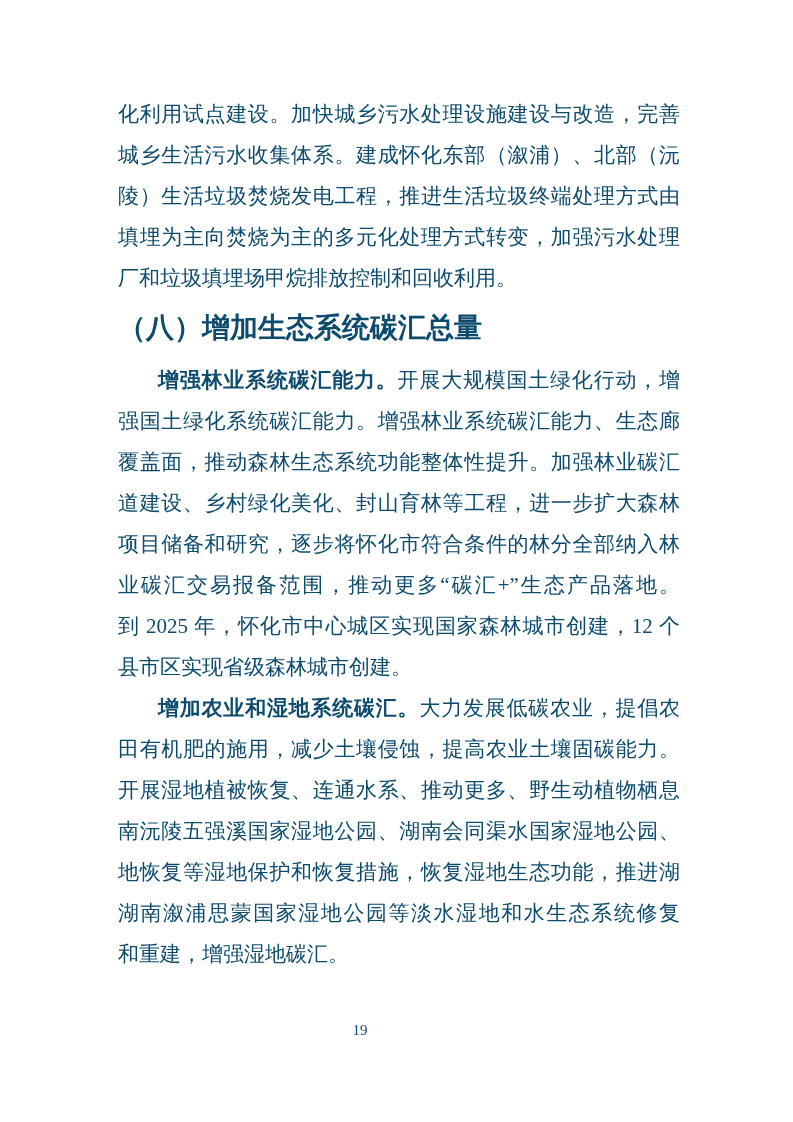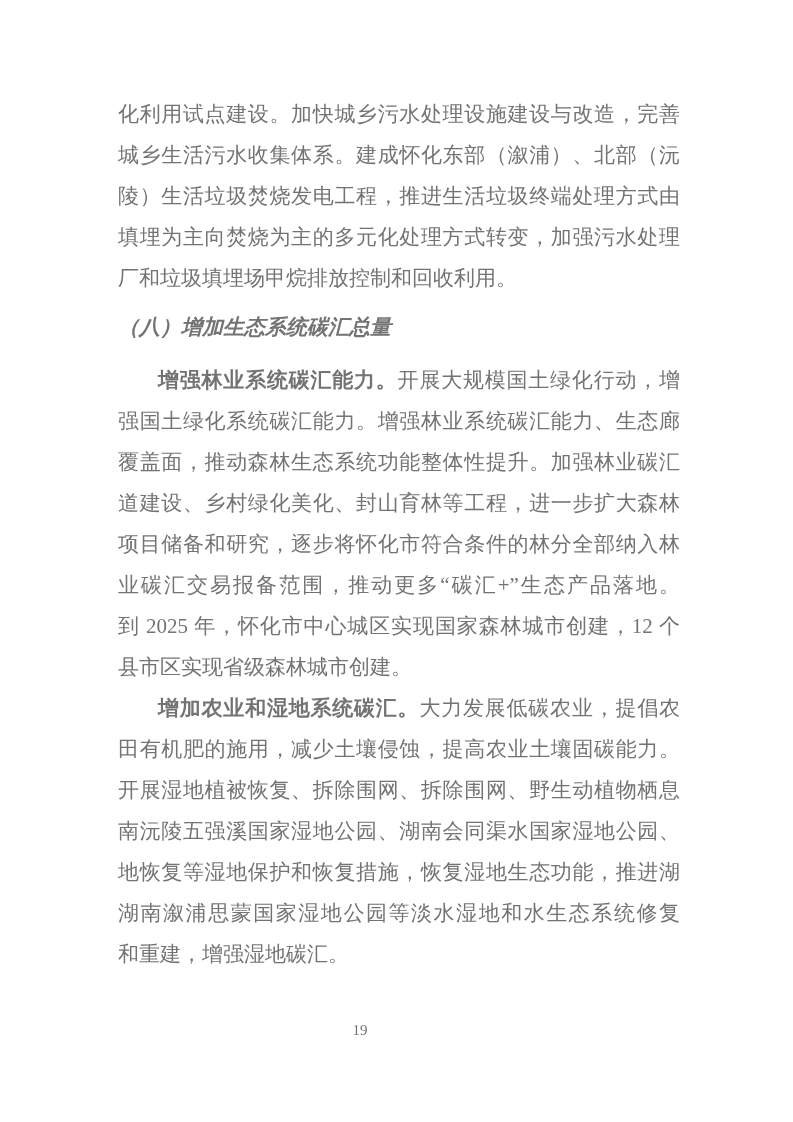--- a/index.html
+++ b/index.html
@@ -5,21 +5,21 @@
   html, body {
     margin: 0;
     padding: 0;
     background: #ffffff;
   }
   .page {
     position: relative;
     width: 793px;
     height: 1122px;
     background: #ffffff;
-    color: #737373;
+    color: #0c4a6e;
     font-family: "Liberation Serif", "DejaVu Serif", serif;
     overflow: hidden;
   }
   .text-block {
     position: absolute;
     left: 118px;
     top: 94px;
     width: 562px;
   }
   .para { margin: 0; }
@@ -33,21 +33,21 @@
     letter-spacing: 0;
   }
   .line.just {
     text-align: justify;
     text-align-last: justify;
     text-justify: inter-character;
   }
   .line.indent { text-indent: 40px; }
   .seg { font-weight: 400; }
   .seg.bold { font-weight: 700; }
-  .para.heading .line { font-size: 21px; font-style: italic; }
+  .para.heading .line { font-size: 28px; }
   .footer {
     position: absolute;
     left: 0;
     top: 1020px;
     width: 720px;
     text-align: center;
     font-size: 15px;
     line-height: 20px;
   }
 </style>
@@ -72,21 +72,21 @@
         <div class="line just"><span class="seg">覆盖面，推动森林生态系统功能整体性提升。加强林业碳汇</span></div>
         <div class="line just"><span class="seg">道建设、乡村绿化美化、封山育林等工程，进一步扩大森林</span></div>
         <div class="line just"><span class="seg">项目储备和研究，逐步将怀化市符合条件的林分全部纳入林</span></div>
         <div class="line just"><span class="seg">业碳汇交易报备范围，推动更多“碳汇+”生态产品落地。</span></div>
         <div class="line just"><span class="seg">到 2025 年，怀化市中心城区实现国家森林城市创建，12 个</span></div>
         <div class="line"><span class="seg">县市区实现省级森林城市创建。</span></div>
       </div>
       <div class="para body">
         <div class="line just indent"><span class="seg bold">增加农业和湿地系统碳汇。</span><span class="seg">大力发展低碳农业，提倡农</span></div>
         <div class="line just"><span class="seg">田有机肥的施用，减少土壤侵蚀，提高农业土壤固碳能力。</span></div>
-        <div class="line just"><span class="seg">开展湿地植被恢复、拆除围网、拆除围网、野生动植物栖息</span></div>
+        <div class="line just"><span class="seg">开展湿地植被恢复、连通水系、推动更多、野生动植物栖息</span></div>
         <div class="line just"><span class="seg">南沅陵五强溪国家湿地公园、湖南会同渠水国家湿地公园、</span></div>
         <div class="line just"><span class="seg">地恢复等湿地保护和恢复措施，恢复湿地生态功能，推进湖</span></div>
         <div class="line just"><span class="seg">湖南溆浦思蒙国家湿地公园等淡水湿地和水生态系统修复</span></div>
         <div class="line"><span class="seg">和重建，增强湿地碳汇。</span></div>
       </div>
     </div>
   <div class="footer">
     <span>19</span>
   </div>
 </div>

